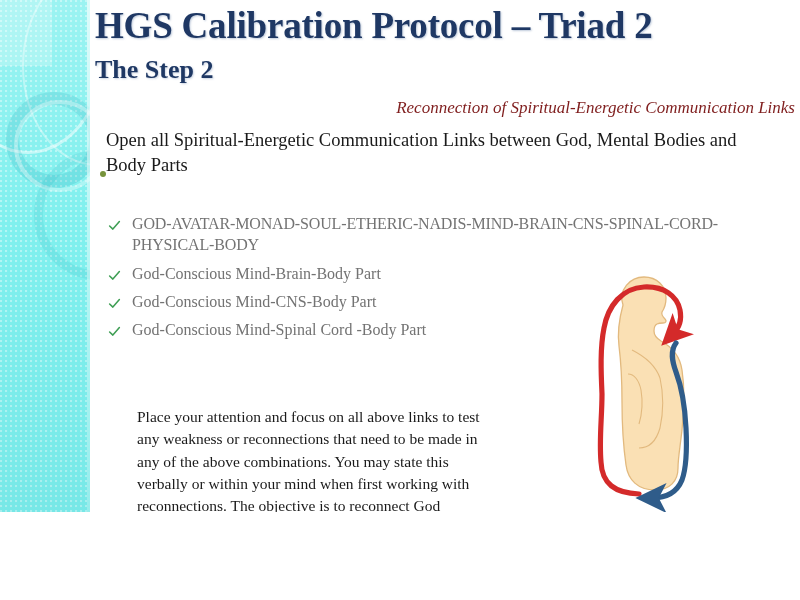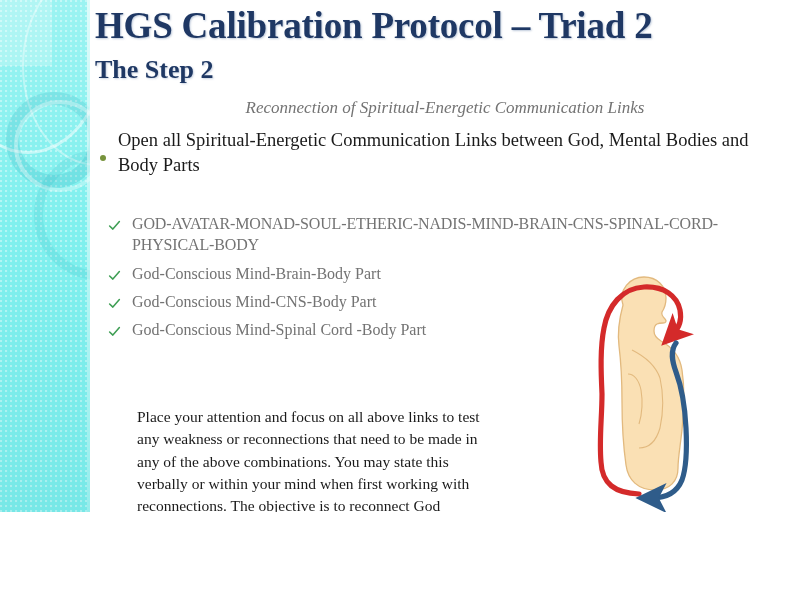--- a/index.html
+++ b/index.html
@@ -128,35 +128,34 @@
     font-weight: bold;
     color: #1F3864;
     line-height: 1.08;
     text-shadow: 1px 1px 2px rgba(140,160,190,0.45);
   }
   #tagline {
     position: absolute;
     left: 95px;
     top: 98px;
     width: 700px;
-    text-align: center;
+    text-align: right;
     font-size: 17px;
     font-style: italic;
-    color: #737373;
+    color: #7f1d1d;
   }
 
   
   .lead-item {
     position: absolute;
     left: 100px;
     top: 128px;
     width: 665px;
     display: flex;
-    align-items: center;
-    gap: 12px;
+    align-items: flex-end;
   }
   .lead-item .dot {
     flex: 0 0 auto;
     width: 6px; height: 6px;
     border-radius: 50%;
     background: #77933C;
     margin-top: 11px;
   }
   .lead-item .txt {
     font-size: 18.5px;

